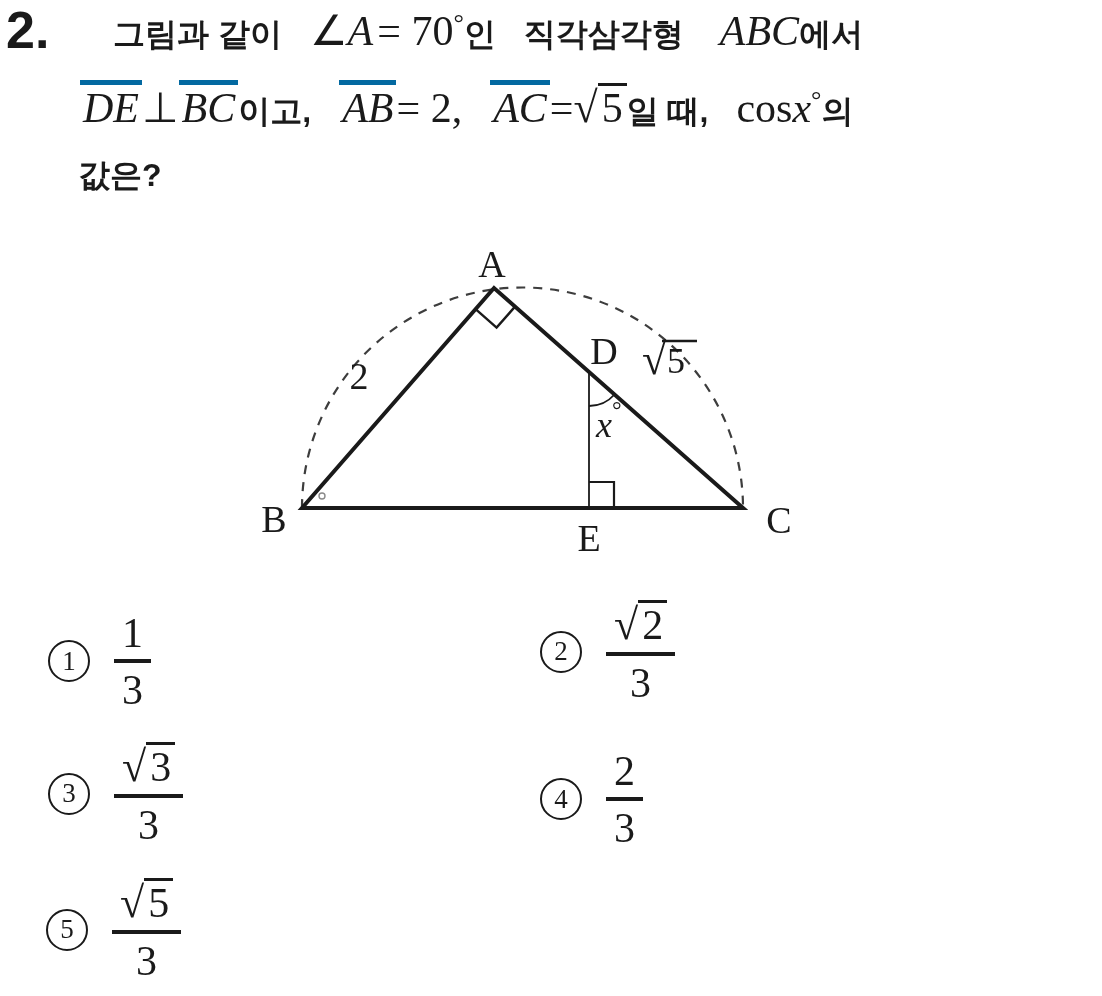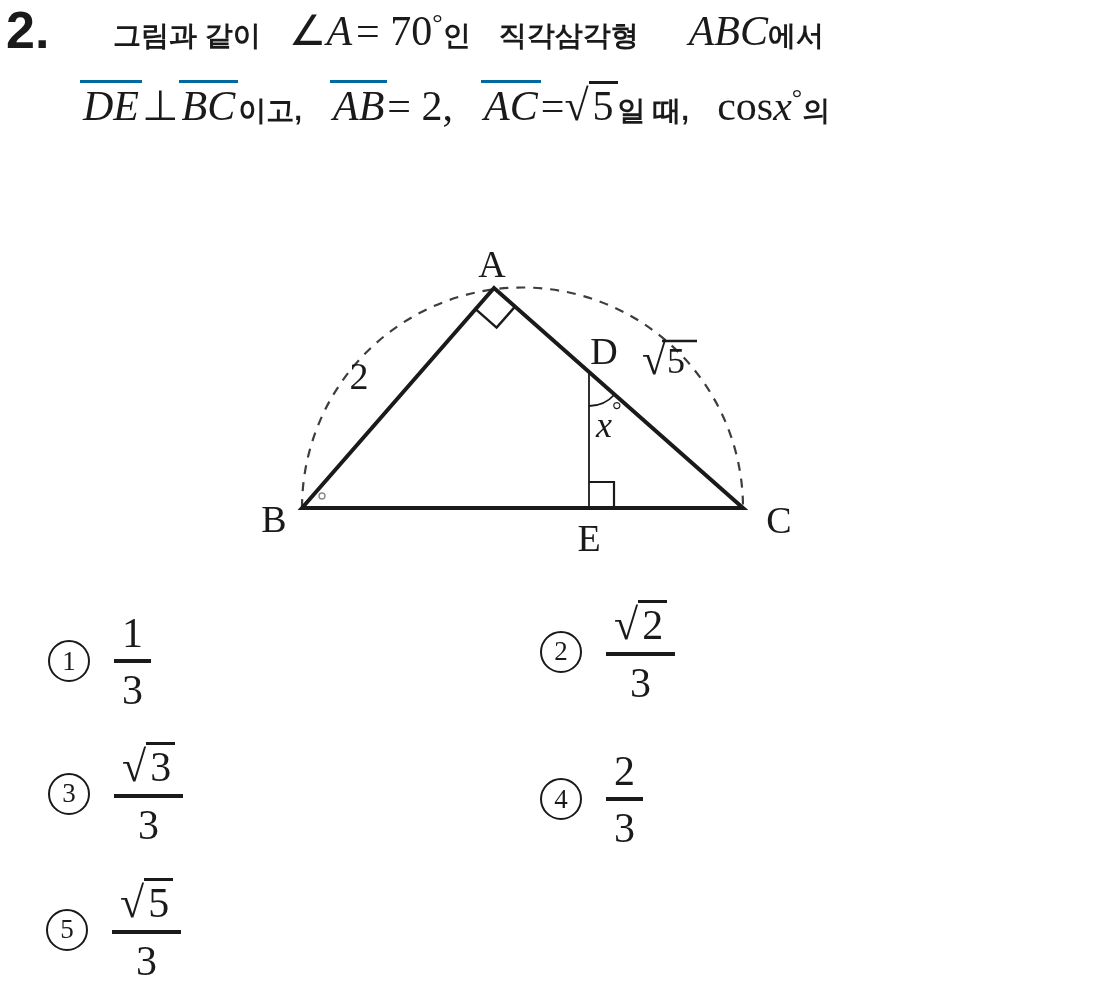--- a/index.html
+++ b/index.html
@@ -1,33 +1,33 @@
 <!DOCTYPE html>
 <html><head>
 <meta charset="utf-8">
 <style>
   html,body { margin:0; padding:0; background:#ffffff; }
   #page {
     position:relative; width:1102px; height:996px; background:#ffffff;
     font-family:"Liberation Serif", serif; color:#1a1a1a; overflow:hidden;
   }
-  .kor  { font-family:"Liberation Sans", sans-serif; font-weight:700; font-size:28px; }
+  .kor  { font-family:"Liberation Sans", sans-serif; font-weight:700; font-size:32px; }
   .math { font-family:"Liberation Serif", serif; font-size:42px; }
   .mvar { font-family:"Liberation Serif", serif; font-style:italic; font-size:42px; }
-  .ol   { display:inline-block; border-top:3px solid #0369a1; padding:1px 3px 0 3px; line-height:1.08;font-family:Liberation Serif, serif; }
+  .ol   { display:inline-block; border-top:5px solid #0369a1; padding:1px 3px 0 3px; line-height:1.08;font-family:Liberation Serif, serif; }
   .sup-deg { font-size:26px; vertical-align:14px; }
   .radical-sign { font-size:44px; }
   .radicand { display:inline-block; border-top:3px solid #1a1a1a; padding:0 4px; line-height:1.05; }
 
   #q-number { position:absolute; left:6px; top:0px;
     font-family:"Liberation Sans", sans-serif; font-weight:700; font-size:52px; }
   #line1 { position:absolute; left:113px; top:6px; white-space:nowrap; }
   #line2 { position:absolute; left:80px;  top:80px; white-space:nowrap; }
   #line3 { position:absolute; left:78px;  top:154px; }
-  .gap-sm { } .gap-md { margin-left:24px; } .gap-lg { margin-left:46px; }
+  .gap-sm { } .gap-md { margin-left:24px; } .gap-lg { margin-left:32px; }
 
   #figure-wrap { position:absolute; left:230px; top:232px; width:600px; height:330px; }
 
   .choice { position:absolute; display:flex; align-items:center; gap:24px; }
   .cnum {
     width:38px; height:38px; border:2.5px solid #1a1a1a; border-radius:50%;
     display:flex; align-items:center; justify-content:center;
     font-family:"Liberation Serif", serif; font-size:27px; flex:0 0 auto;
   }
   .frac { display:inline-flex; flex-direction:column; align-items:center;
@@ -56,20 +56,21 @@
     <span class="mvar gap-lg">ABC</span><span class="kor">에서</span>
   </div>
 
   <div id="line2">
     <span class="ol mvar">DE</span><span class="math">⊥</span><span class="ol mvar">BC</span><span class="kor">이고,</span>
     <span class="ol mvar gap-md">AB</span><span class="math">= 2,</span>
     <span class="ol mvar gap-md">AC</span><span class="math">=</span><span class="math radical-sign">√</span><span class="math radicand">5</span><span class="kor gap-sm">일 때,</span>
     <span class="math gap-md">cos</span><span class="mvar">x</span><span class="math sup-deg">°</span><span class="kor">의</span>
   </div>
 
+  <div id="line3" class="kor">값은?</div>
 
   <div id="figure-wrap">
     <svg width="600" height="330" viewBox="230 232 600 330" xmlns="http://www.w3.org/2000/svg">
 
       <path d="M 302 508 A 220.5 220.5 0 0 1 743 508" fill="none" stroke="#3d3d3d" stroke-width="2.2" stroke-dasharray="9 8"></path>
 
       <path d="M 302 508 L 494 288 L 743 508 Z" fill="none" stroke="#1a1a1a" stroke-width="4" stroke-linejoin="miter"></path>
 
       <line x1="589" y1="372" x2="589" y2="506" stroke="#1a1a1a" stroke-width="1.8"></line>
 

